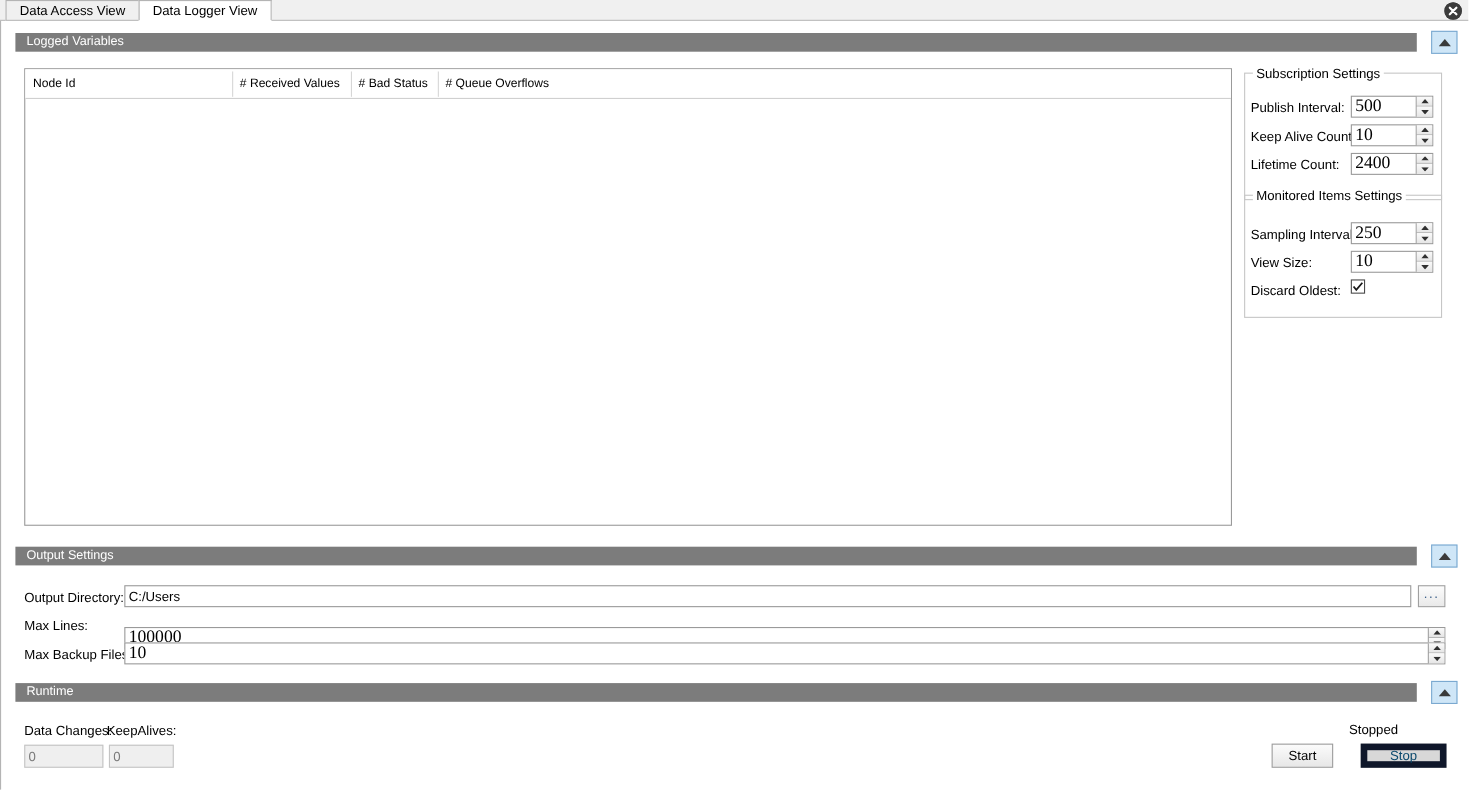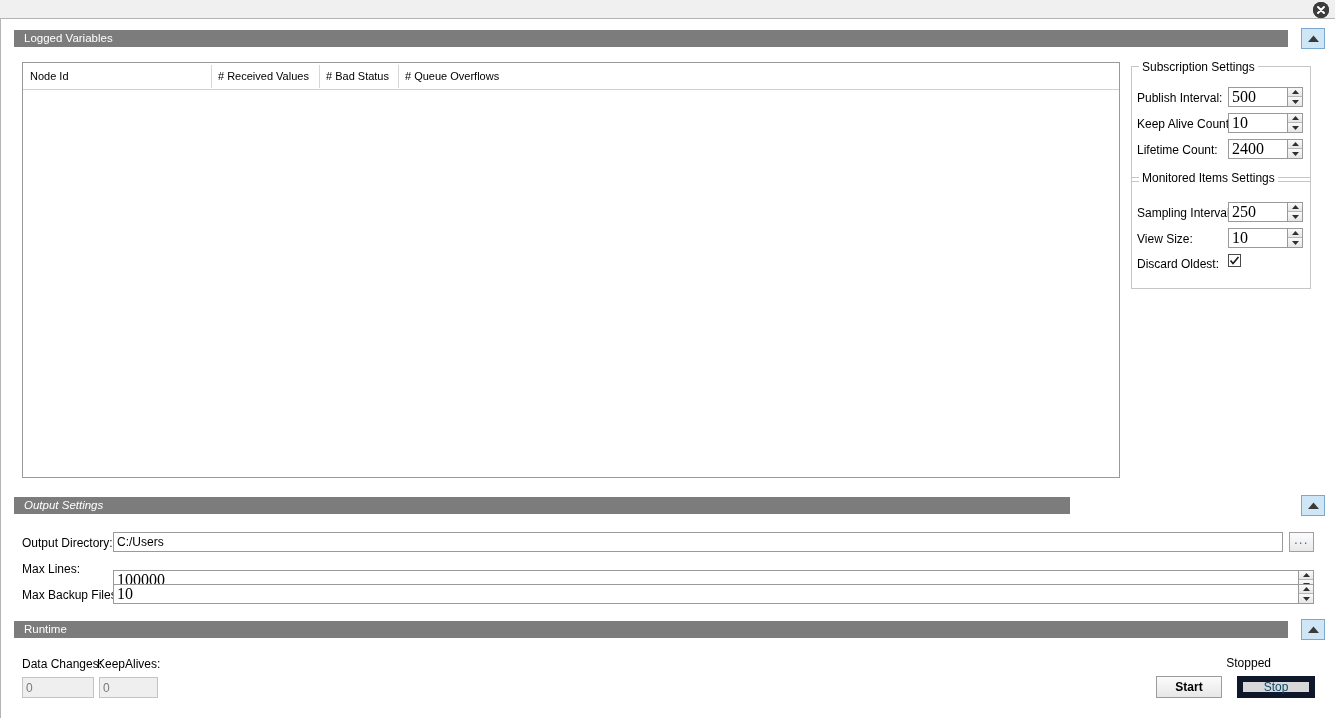--- a/index.html
+++ b/index.html
@@ -252,20 +252,28 @@
     color: #000;
     cursor: default;
   }
 </style>
 </head>
 <body>
 
 <div id="root">
 
   <div class="tabbar">
+    <div class="tabstrip">
+      <div class="tab">
+        <span>Data Access View</span>
+      </div>
+      <div class="tab selected">
+        <span>Data Logger View</span>
+      </div>
+    </div>
     <div class="close-btn">
       <svg width="16" height="16" viewBox="0 0 16 16">
         <circle cx="8" cy="8" r="8" fill="#3c3c3c"></circle>
         <path d="M5 5 L11 11 M11 5 L5 11" stroke="#ffffff" stroke-width="2" stroke-linecap="round"></path>
       </svg>
     </div>
   </div>
 
   <div class="content">
 
@@ -392,21 +400,21 @@
       </div>
 
       <span class="fld-label" style="left:5px; top:79px;text-align:center;">Discard Oldest:</span>
       <div class="checkbox" style="left:96px; top:76px;">
         <svg width="11" height="11" viewBox="0 0 11 11">
           <path d="M1.5 5.5 L4 8.5 L9.5 2" stroke="#1a1a1a" stroke-width="1.6" fill="none"></path>
         </svg>
       </div>
     </div>
 
-    <div class="sect-header" style="left:13px; top:478px; width:1056px;font-style:italic;">
+    <div class="sect-header" style="left:13px; top:478px; width:1274px;">
       <span>Output Settings</span>
     </div>
     <div class="collapse-btn" style="left:1300px; top:476px;">
       <svg width="13" height="9" viewBox="0 0 13 9">
         <path d="M6.5 1.5 L12 8 L1 8 Z" fill="#3a3a3a"></path>
       </svg>
     </div>
 
     <span class="fld-label" style="left:21px; top:517px;text-align:center;">Output Directory:</span>
     <input class="txt" type="text" style="left: 112px; top: 513px; width: 1170px; height: 20px;" value="C:/Users">
@@ -458,21 +466,21 @@
     </div>
 
     <span class="fld-label" style="left:21px; top:638px;">Data Changes:</span>
     <input class="txt ro" type="text" readonly="" style="left: 21px; top: 658px; width: 72px; height: 21px;" value="0">
 
     <span class="fld-label" style="left:96px; top:638px;">KeepAlives:</span>
     <input class="txt ro" type="text" readonly="" style="left: 98px; top: 658px; width: 59px; height: 21px;" value="0">
 
     <span class="status-text" style="left:1270px; top:637px; transform:translateX(-100%);">Stopped</span>
 
-    <div class="btn" style="left:1155px; top:657px; width:66px; height:22px;font-weight:bold;">
+    <div class="btn" style="left:1155px; top:657px; width:56px; height:22px;">
       <span>Start</span>
     </div>
     <div class="btn disabled" style="left:1236px; top:657px; width:78px; height:22px;">
       <span>Stop</span>
     </div>
 
   </div>
 </div>
 
 </body></html>

